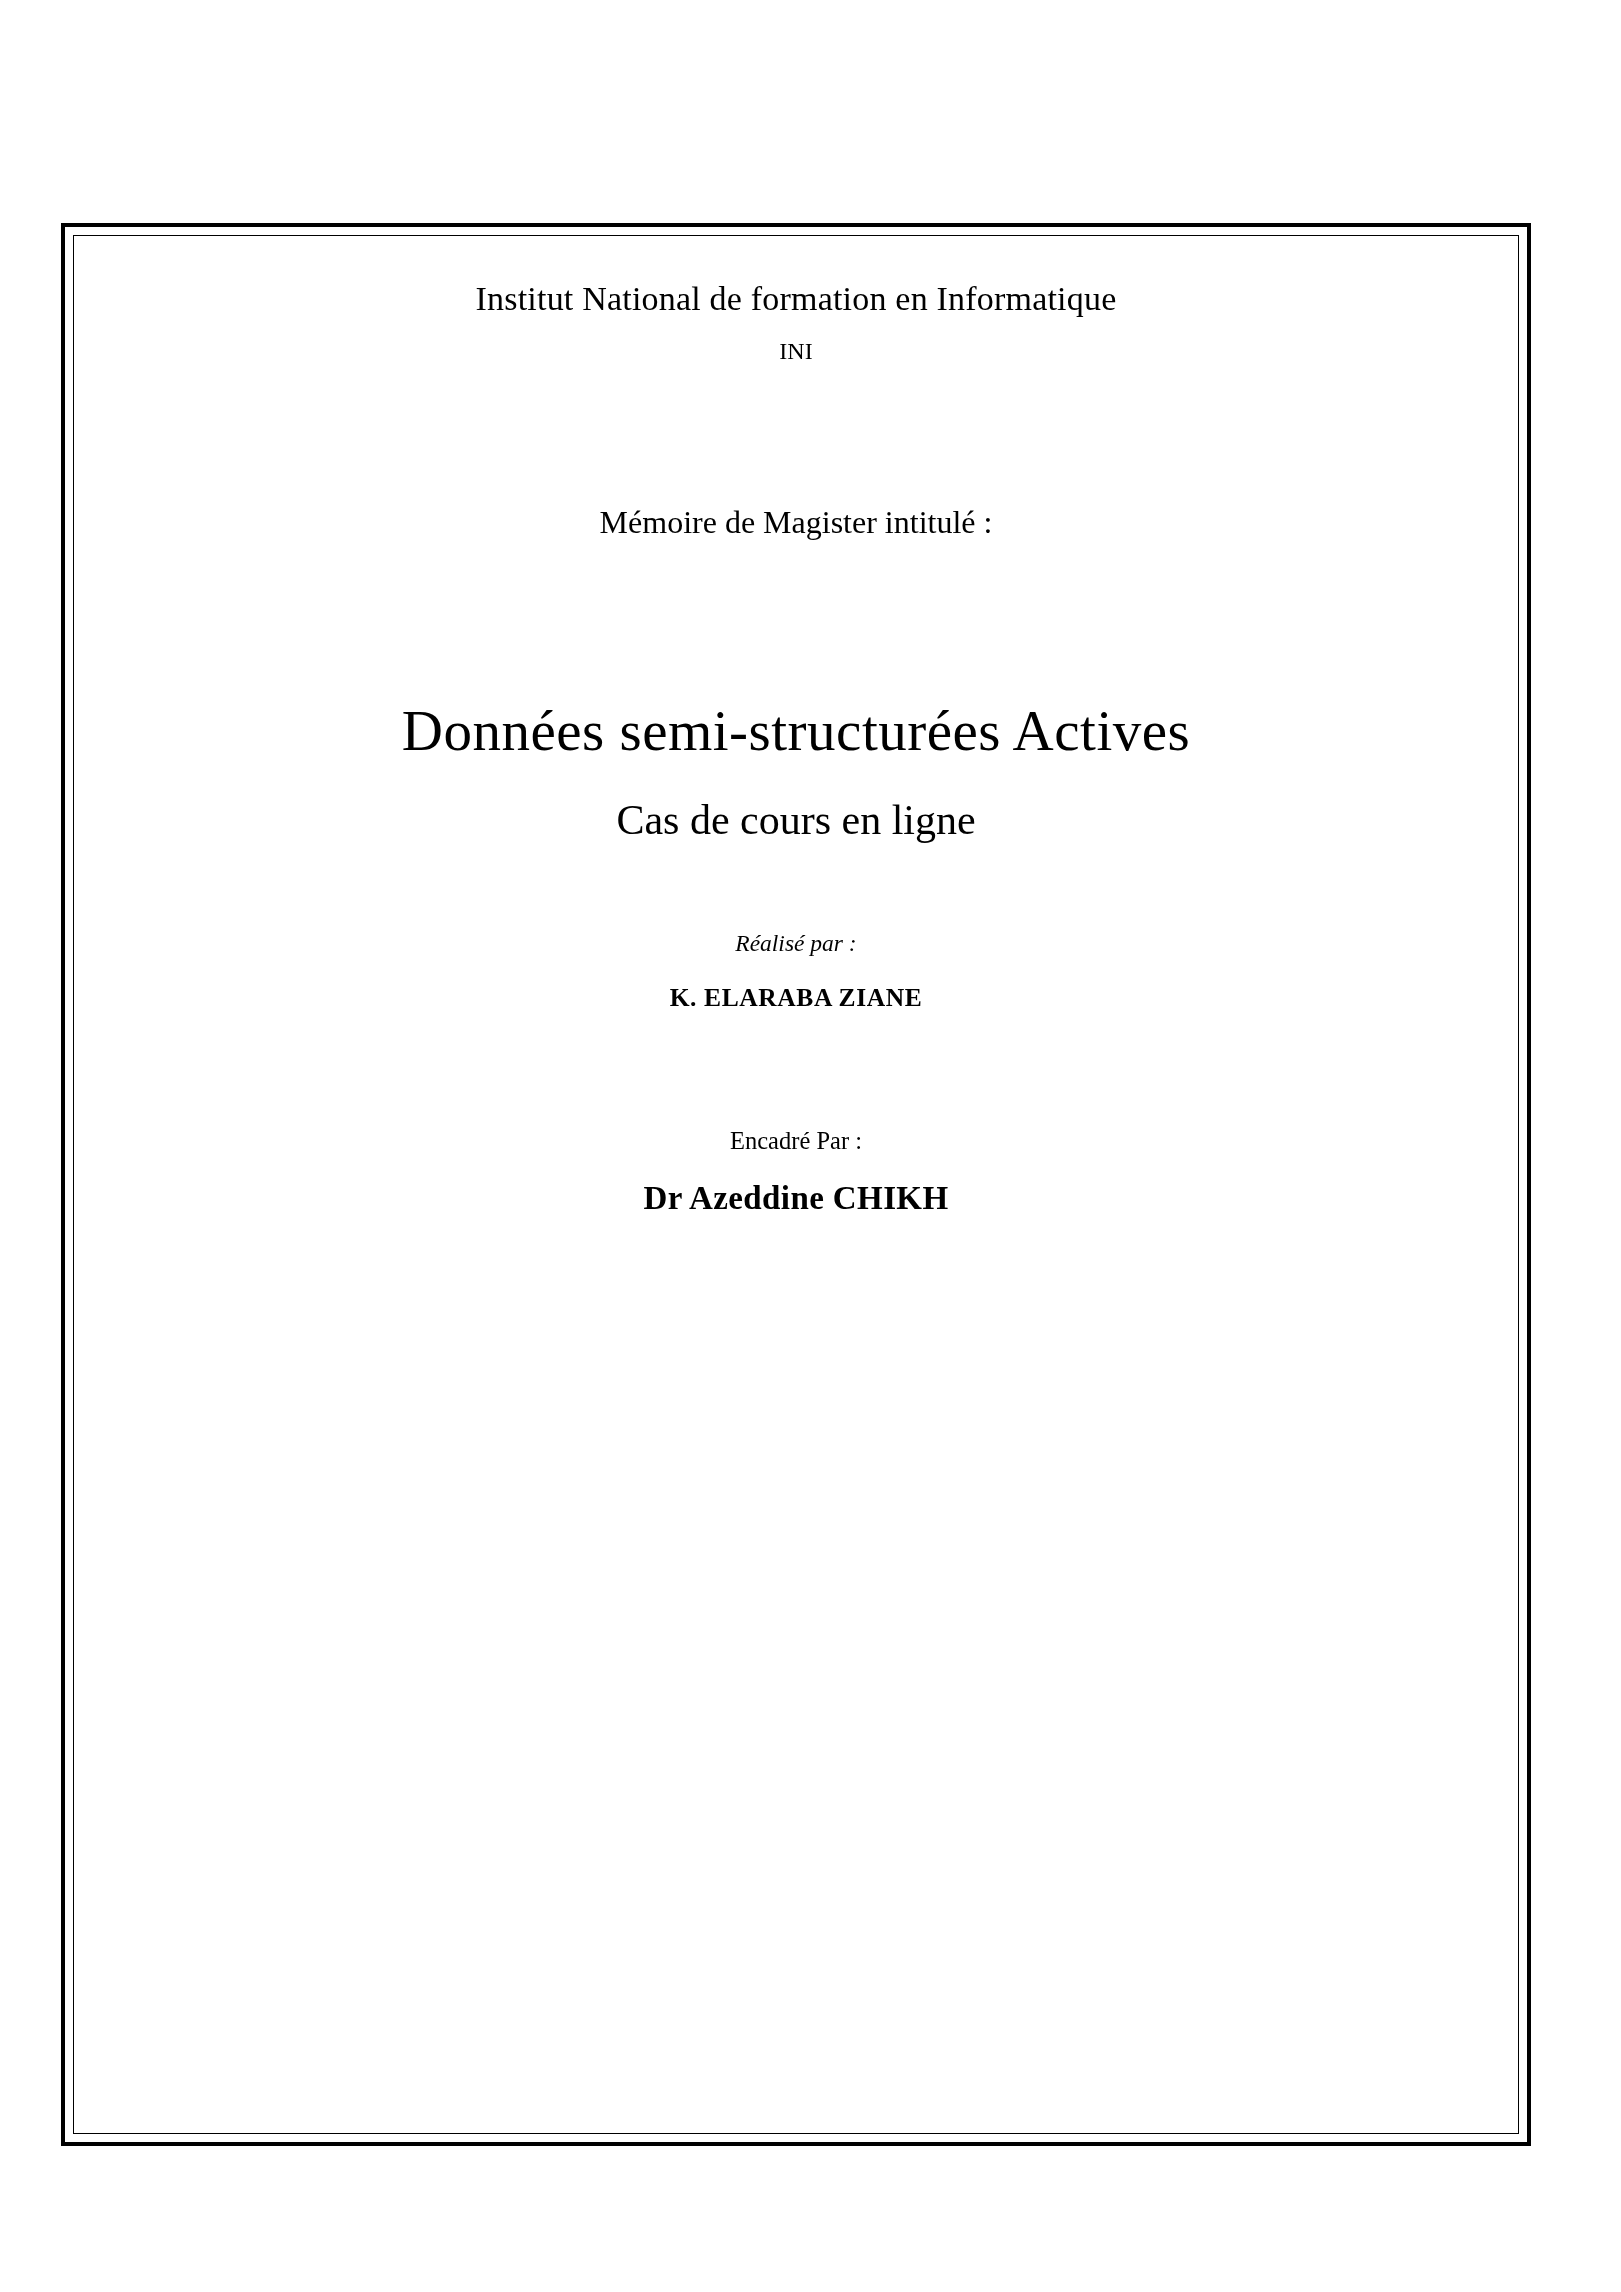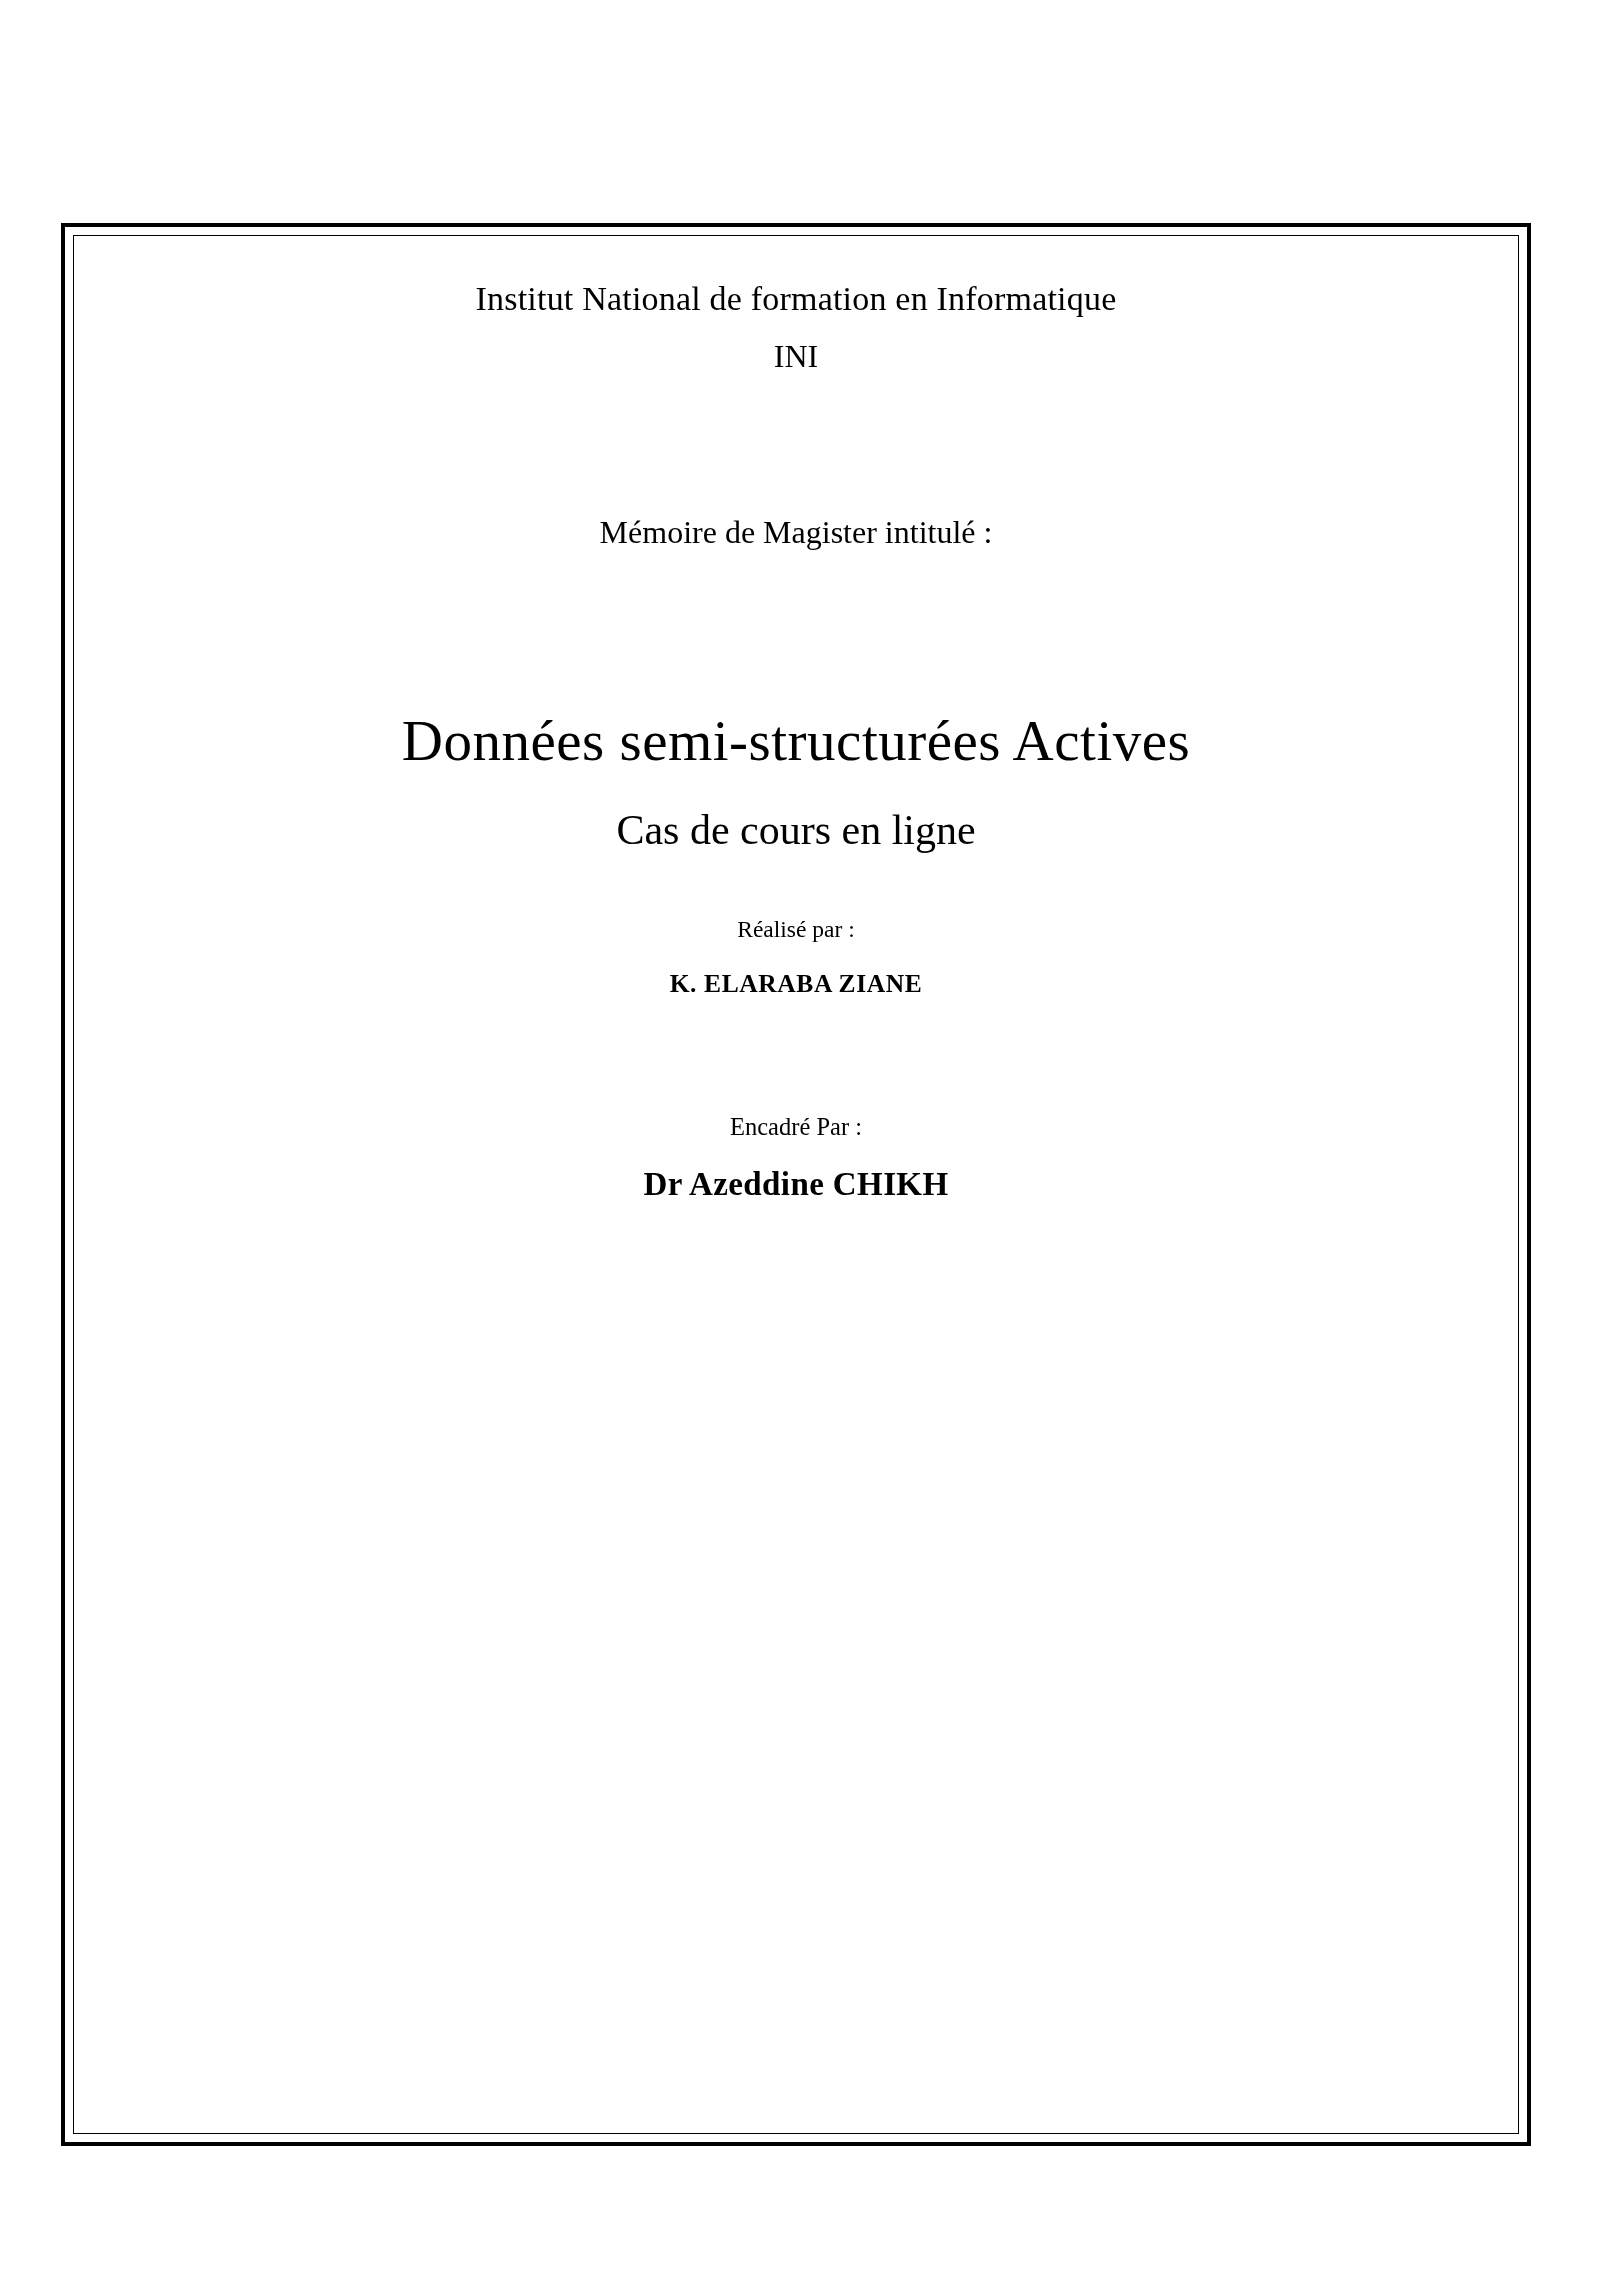--- a/index.html
+++ b/index.html
@@ -54,42 +54,43 @@
     text-align: center;
   }
 
   .institute {
     font-size: 34px;
     line-height: 1.25;
     margin-top: 29px;
     letter-spacing: 0.2px;
   }
   .institute-abbr {
-    font-size: 32px;
+    font-size: 24px;
     margin-top: 17.6px;
   }
 
   .memoire {
     font-size: 32px;
     margin-top: 139px;
   }
 
   .main-title {
     font-size: 57px;
     margin-top: 157px;
     letter-spacing: 0.5px;
   }
   .sub-title {
     font-size: 42px;
     margin-top: 33px;
   }
 
   .realise-label {
     font-size: 23.5px;
-    margin-top: 62px;
+    margin-top: 86px;
+    font-style: italic;
   }
   .author {
     font-size: 25.5px;
     font-weight: bold;
     margin-top: 25.5px;
     letter-spacing: 0.6px;
   }
 
   .encadre-label {
     font-size: 24.5px;

